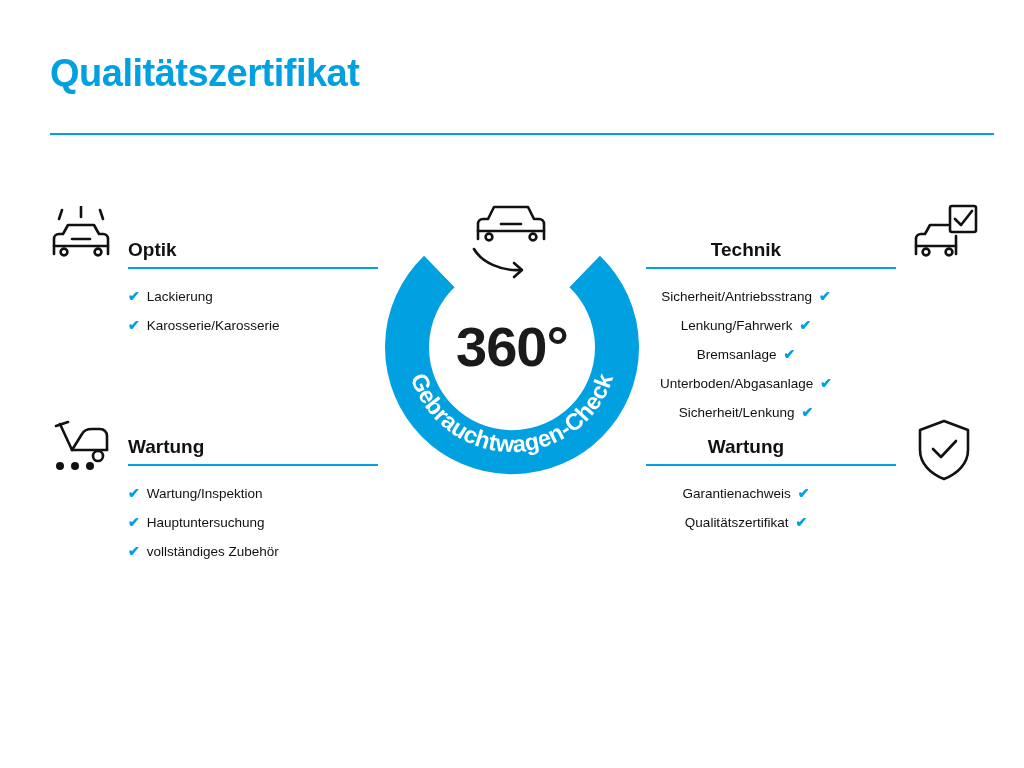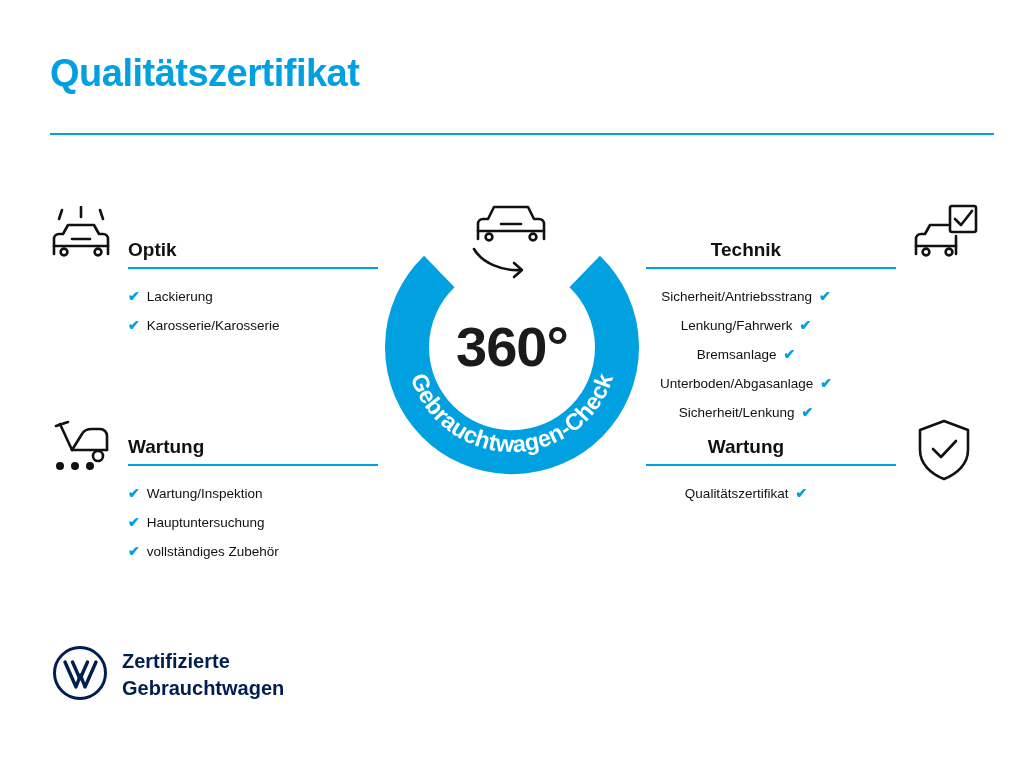--- a/index.html
+++ b/index.html
@@ -206,20 +206,21 @@
     <div class="item"><span>Sicherheit/Antriebsstrang</span><span class="check">✔</span></div>
     <div class="item"><span>Lenkung/Fahrwerk</span><span class="check">✔</span></div>
     <div class="item"><span>Bremsanlage</span><span class="check">✔</span></div>
     <div class="item"><span>Unterboden/Abgasanlage</span><span class="check">✔</span></div>
     <div class="item"><span>Sicherheit/Lenkung</span><span class="check">✔</span></div>
   </div>
 
   <div class="block right" style="top:437px;">
     <div class="block-head">Wartung</div>
     <div class="block-rule"></div>
+    <div class="item"><span>Garantienachweis</span><span class="check">✔</span></div>
     <div class="item"><span>Qualitätszertifikat</span><span class="check">✔</span></div>
   </div>
 
   <div class="ring-wrap">
     <svg width="300" height="300" viewBox="0 0 300 300">
       <defs>
         <path id="ringtext" d="M 44 150 A 106 106 0 0 0 256 150"></path>
       </defs>
 
       <path d="M 77.3 75.5 A 105 105 0 1 0 222.7 75.5" fill="none" stroke="#00a0e1" stroke-width="44" stroke-linecap="butt"></path>
@@ -239,29 +240,14 @@
           <path d="M47 33 L67 33"></path>
           <path d="M20 58 C28 72 48 80 66 79"></path>
           <path d="M60 72 L68 79 L60 86"></path>
         </g>
       </svg>
     </div>
 
     <div class="ring-center-text">360°</div>
   </div>
 
-  <div class="footer">
-    <div>
-      <svg width="56" height="56" viewBox="0 0 56 56">
-        <circle cx="28" cy="28" r="25.5" fill="none" stroke="#001e50" stroke-width="3"></circle>
-        <g fill="none" stroke="#001e50" stroke-width="3.4" stroke-linejoin="round" stroke-linecap="round">
-          <path d="M13 17 L24 42 L28.5 30 L33 42 L44 17"></path>
-          <path d="M20.5 17 L28 34 L35.5 17"></path>
-        </g>
-      </svg>
-    </div>
-    <div class="footer-text">
-      <div>Zertifizierte</div>
-      <div>Gebrauchtwagen</div>
-    </div>
-  </div>
 
 </div>
 
 </body></html>

